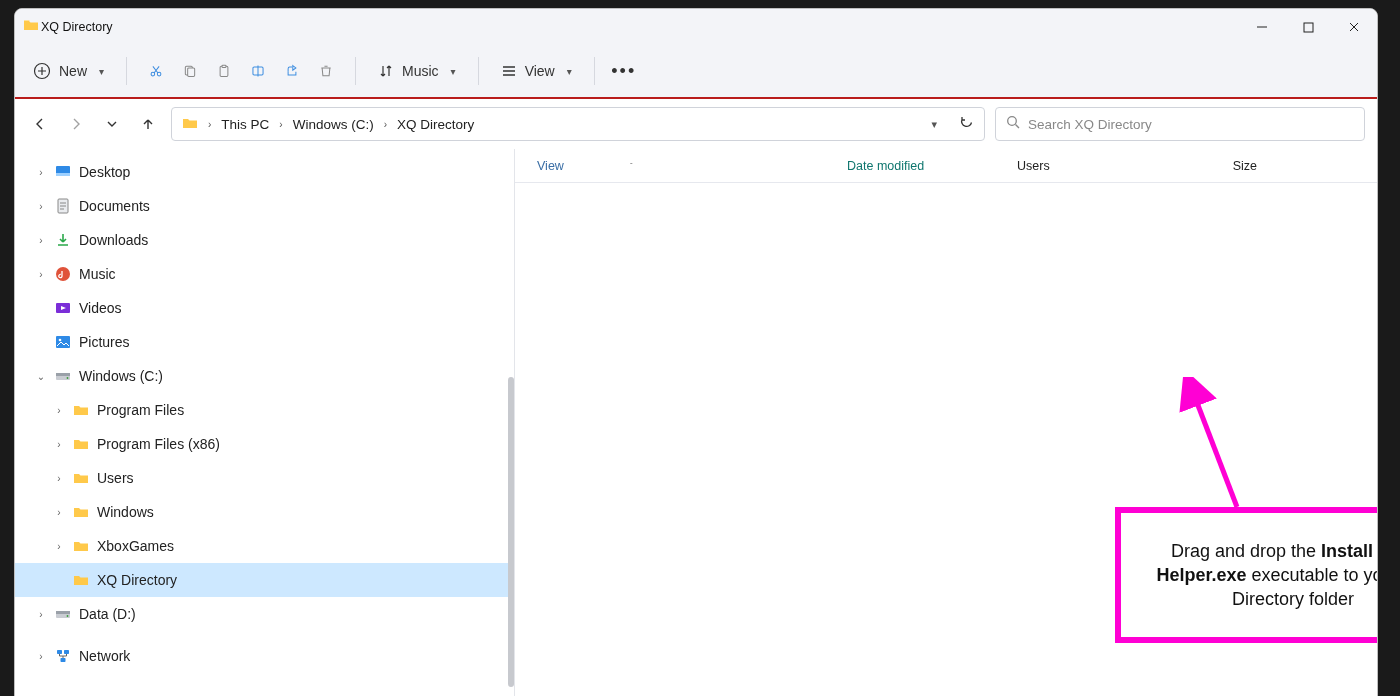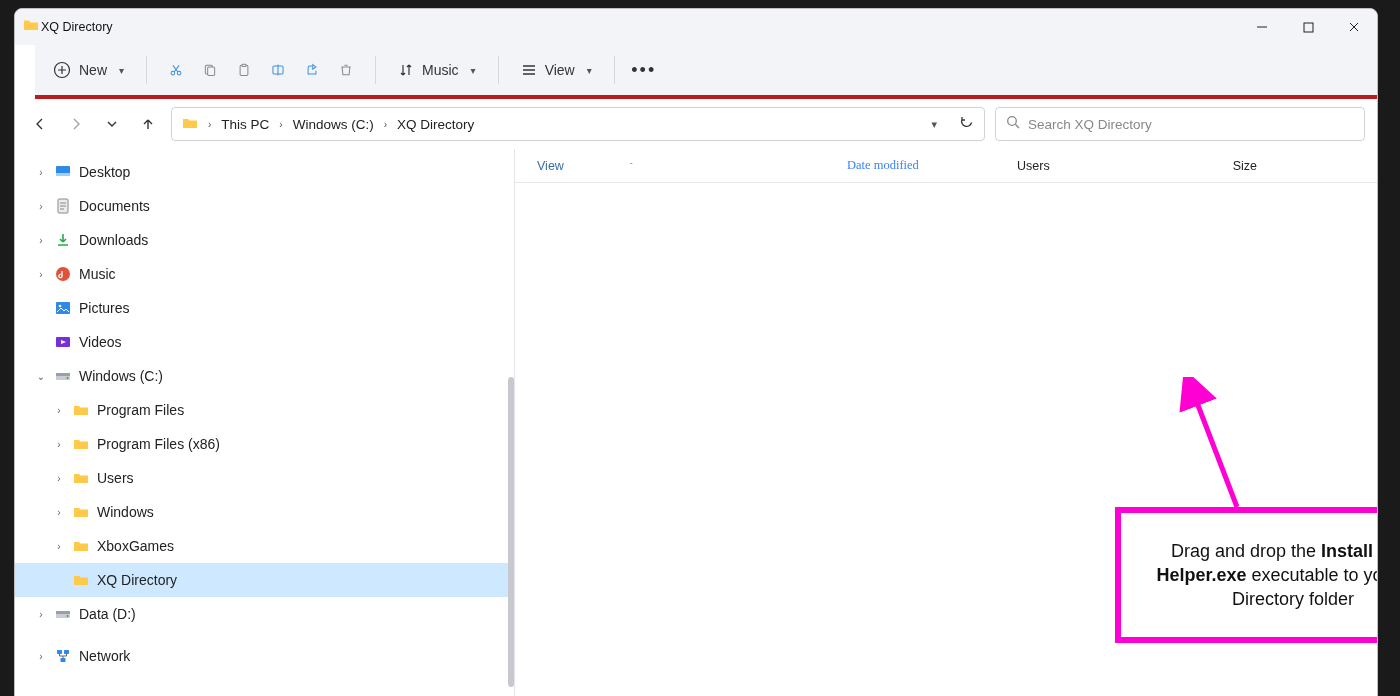--- a/index.html
+++ b/index.html
@@ -15,22 +15,22 @@
     padding-left: 8px;
   }
   .titlebar .title { font-size: 12.5px; color: #111; margin-left: 2px; }
   .titlebar .win-controls { margin-left: auto; display: flex; }
   .titlebar .win-controls .ctrl {
     width: 46px; height: 36px; display:flex; align-items:center; justify-content:center;
     font-size: 12px; color:#222;
   }
   
   .toolbar {
-    height: 54px; background:#f3f4f8; border-bottom:4px solid #b91c1c;
-    display:flex; align-items:center; padding: 0 10px; gap: 4px; margin-left: 20px;
+    height: 54px; background:#f3f4f8; border-bottom:2px solid #b91c1c;
+    display:flex; align-items:center; padding: 0 10px; gap: 4px;
   }
   .toolbar .sep { width:1px; height:28px; background:#d6d8df; margin:0 10px; }
   .tb-btn {
     display:flex; align-items:center; gap:8px; height:34px; padding:0 8px;
     border-radius:4px; color:#333; font-size:14px;
   }
   .tb-icon { width:30px; display:flex; justify-content:center; }
   .chev { font-size:10px; color:#555; margin-left:4px; }
   
   .addrrow {
@@ -70,21 +70,21 @@
   .t-icon { width:20px; display:flex; justify-content:center; margin-right:6px; }
   .t-lvl0 { padding-left: 14px; }
   .t-lvl1 { padding-left: 32px; }
   
   .content { flex:1; display:flex; flex-direction:column; position:relative; }
   .cols {
     height:34px; display:flex; align-items:center; font-size:12.5px; color:#3a6ea5;
     border-bottom:1px solid #e6e8ee; padding-left: 22px;
   }
   .cols .c-name { width:310px; display:flex; align-items:center; gap:6px; }
-  .cols .c-date { width:170px; color:#3b82f6;font-family:Liberation Serif, serif; }
+  .cols .c-date { width:170px; color:#0f766e; }
   .cols .c-type { width:150px; color:#222; }
   .cols .c-size { width:90px; text-align:right; color:#222; }
   .row {
     height:34px; display:flex; align-items:center; font-size:14px; color:#222;
     padding-left:22px;
   }
   .row .c-name { width:310px; display:flex; align-items:center; gap:8px; }
   .row .c-date { width:170px; color:#555; }
   .row .c-type { width:150px; color:#555; }
   .row .c-size { width:90px; text-align:right; color:#555; }
@@ -290,36 +290,36 @@
               <circle cx="8" cy="8" r="7" fill="#e0533a"></circle>
               <path d="M7 5v5a1.6 1.6 0 11-1.2-1.5" stroke="#fff" stroke-width="1.3" fill="none"></path>
             </svg>
           </span>
           <span>Music</span>
         </div>
         <div class="t-row t-lvl0">
           <span class="t-chev"></span>
           <span class="t-icon">
             <svg width="16" height="16" viewBox="0 0 16 16">
+              <rect x="1" y="3" width="14" height="10" rx="1" fill="#7b2ed8"></rect>
+              <path d="M6 6l5 2-5 2z" fill="#fff"></path>
+            </svg>
+          </span>
+          <span>Videos</span>
+        </div>
+        <div class="t-row t-lvl0">
+          <span class="t-chev"></span>
+          <span class="t-icon">
+            <svg width="16" height="16" viewBox="0 0 16 16">
               <rect x="1" y="2" width="14" height="12" rx="1" fill="#2e8ae6"></rect>
               <circle cx="5" cy="6" r="1.3" fill="#fff"></circle>
               <path d="M2 12l4-4 3 3 2-2 3 3" stroke="#fff" fill="none"></path>
             </svg>
           </span>
           <span>Pictures</span>
-        </div>
-        <div class="t-row t-lvl0">
-          <span class="t-chev"></span>
-          <span class="t-icon">
-            <svg width="16" height="16" viewBox="0 0 16 16">
-              <rect x="1" y="3" width="14" height="10" rx="1" fill="#7b2ed8"></rect>
-              <path d="M6 6l5 2-5 2z" fill="#fff"></path>
-            </svg>
-          </span>
-          <span>Videos</span>
         </div>
         <div class="t-row t-lvl0">
           <span class="t-chev">⌄</span>
           <span class="t-icon">
             <svg width="16" height="16" viewBox="0 0 16 16">
               <rect x="1" y="5" width="14" height="7" rx="1" fill="#c9ccd2"></rect>
               <rect x="1" y="5" width="14" height="3" fill="#9aa0a8"></rect>
               <circle cx="12.5" cy="10" r="0.9" fill="#3a9c3a"></circle>
             </svg>
           </span>

